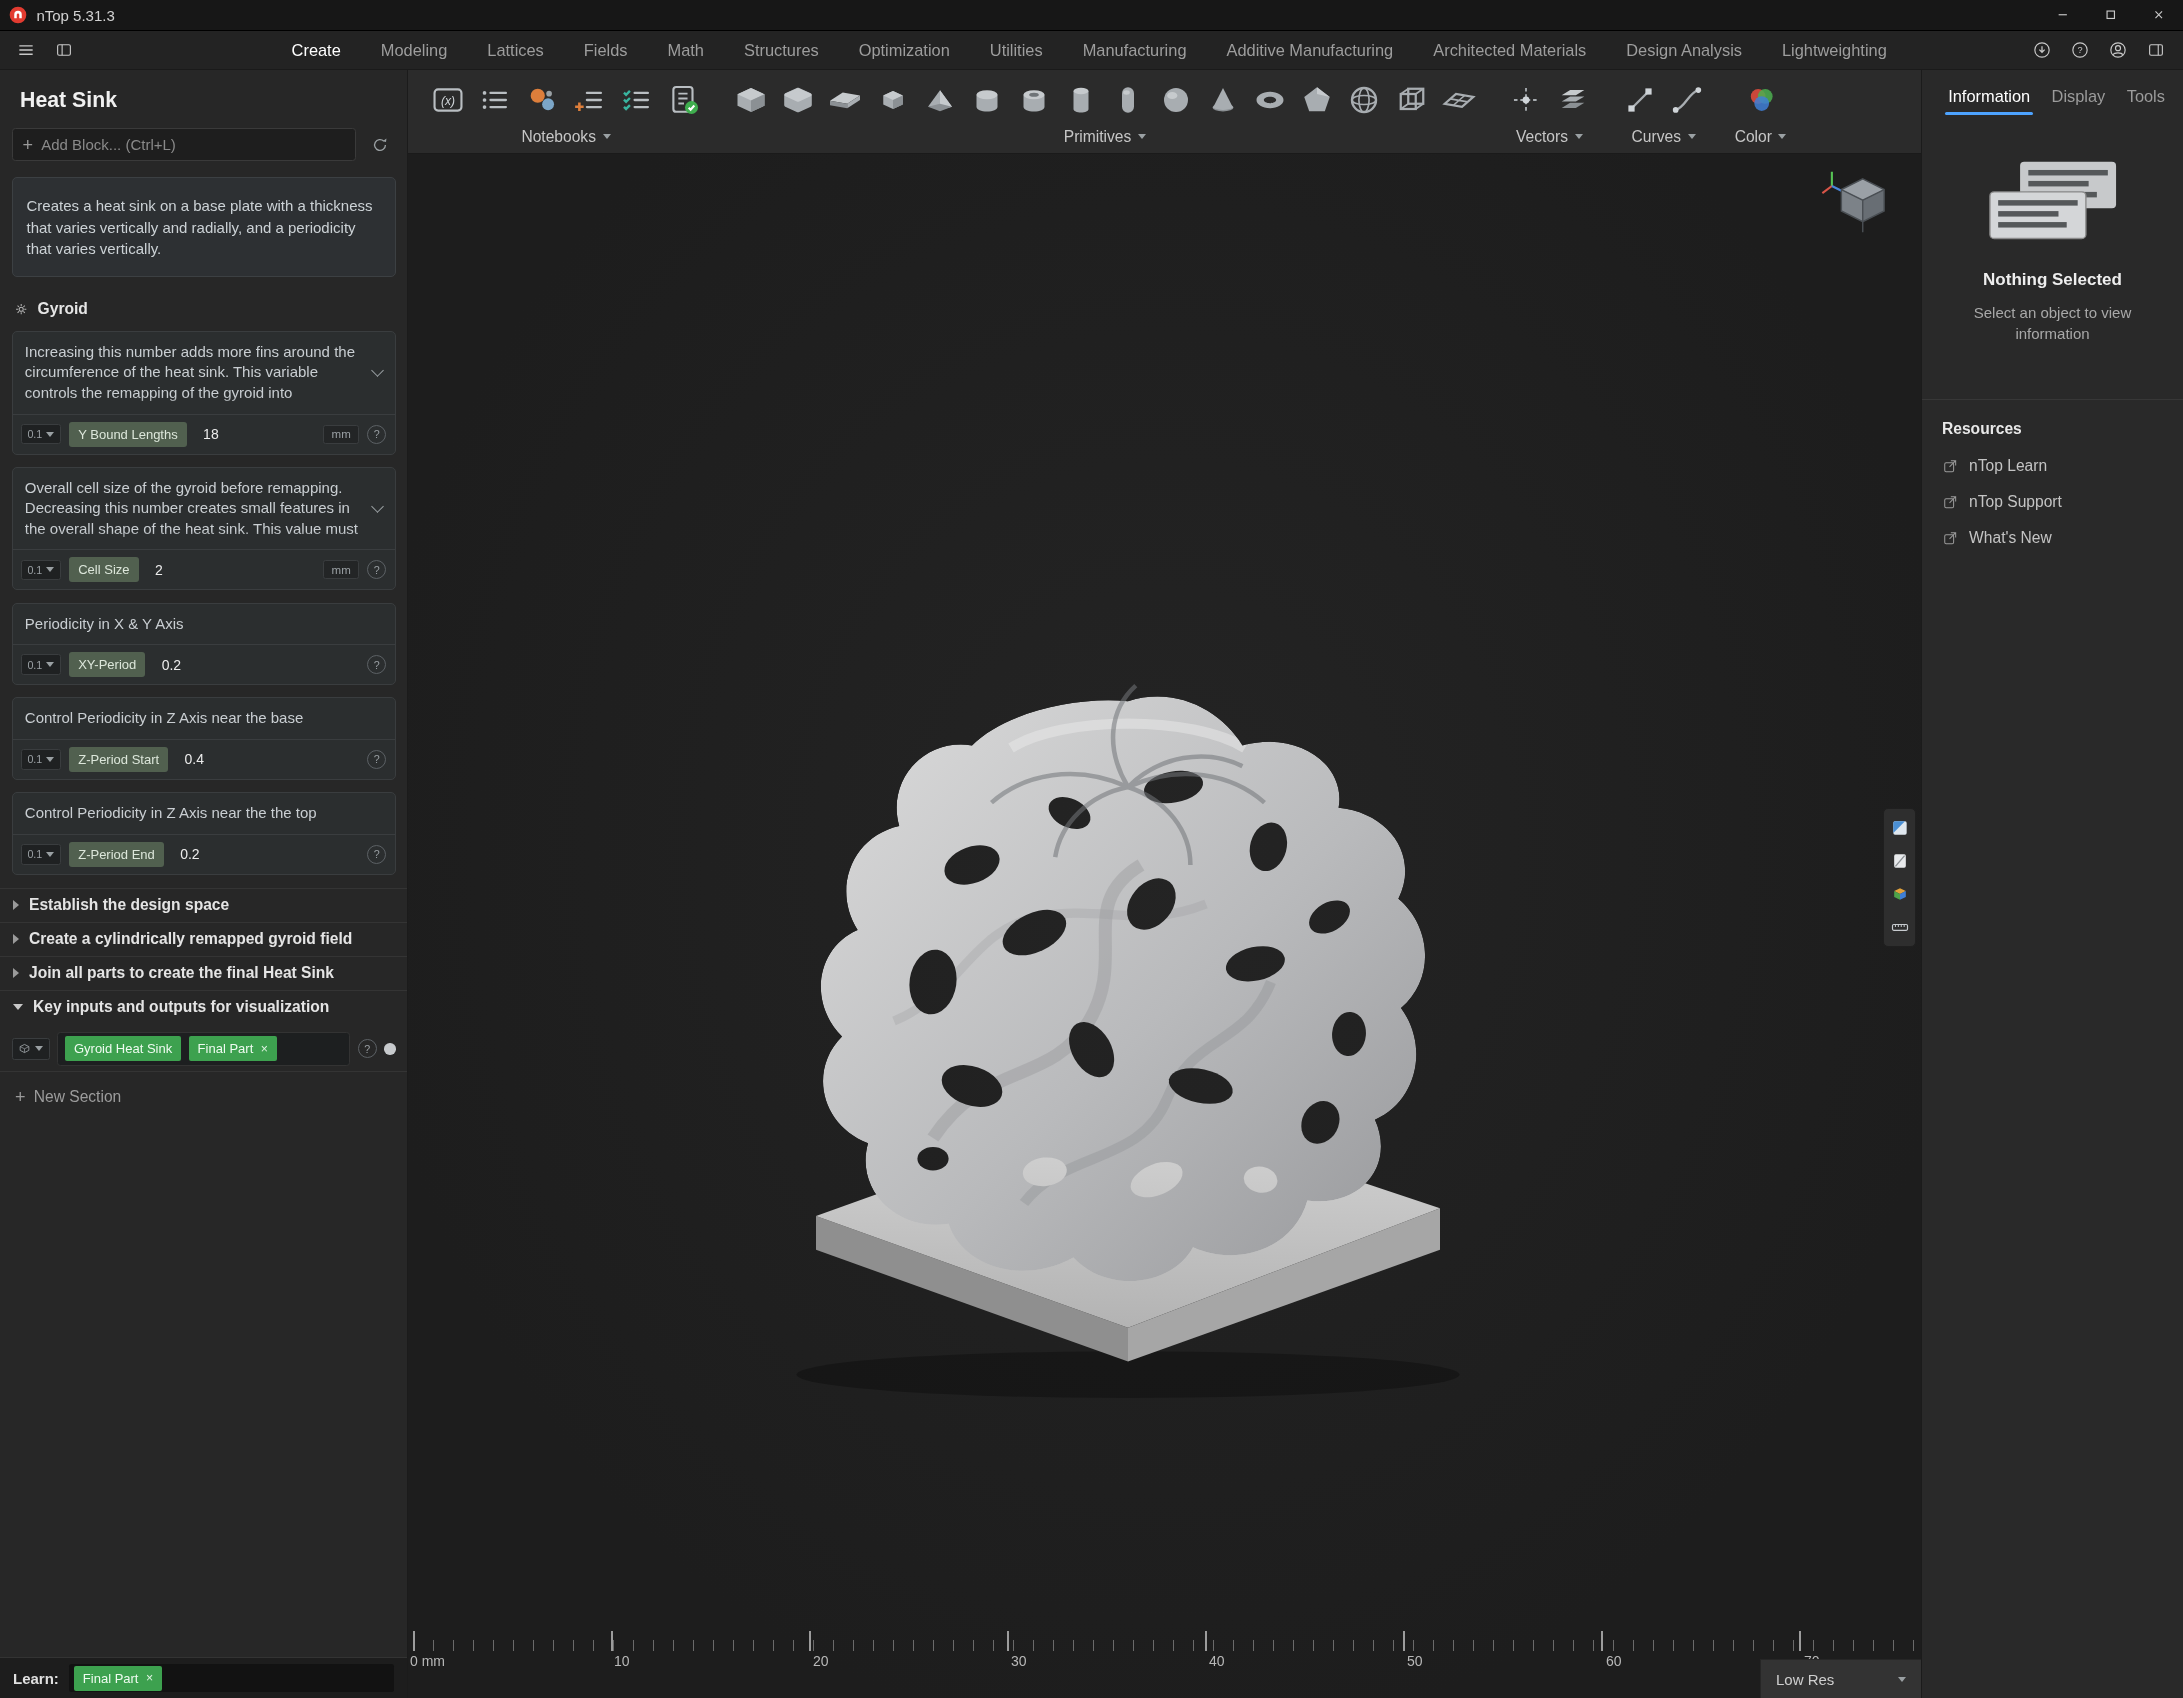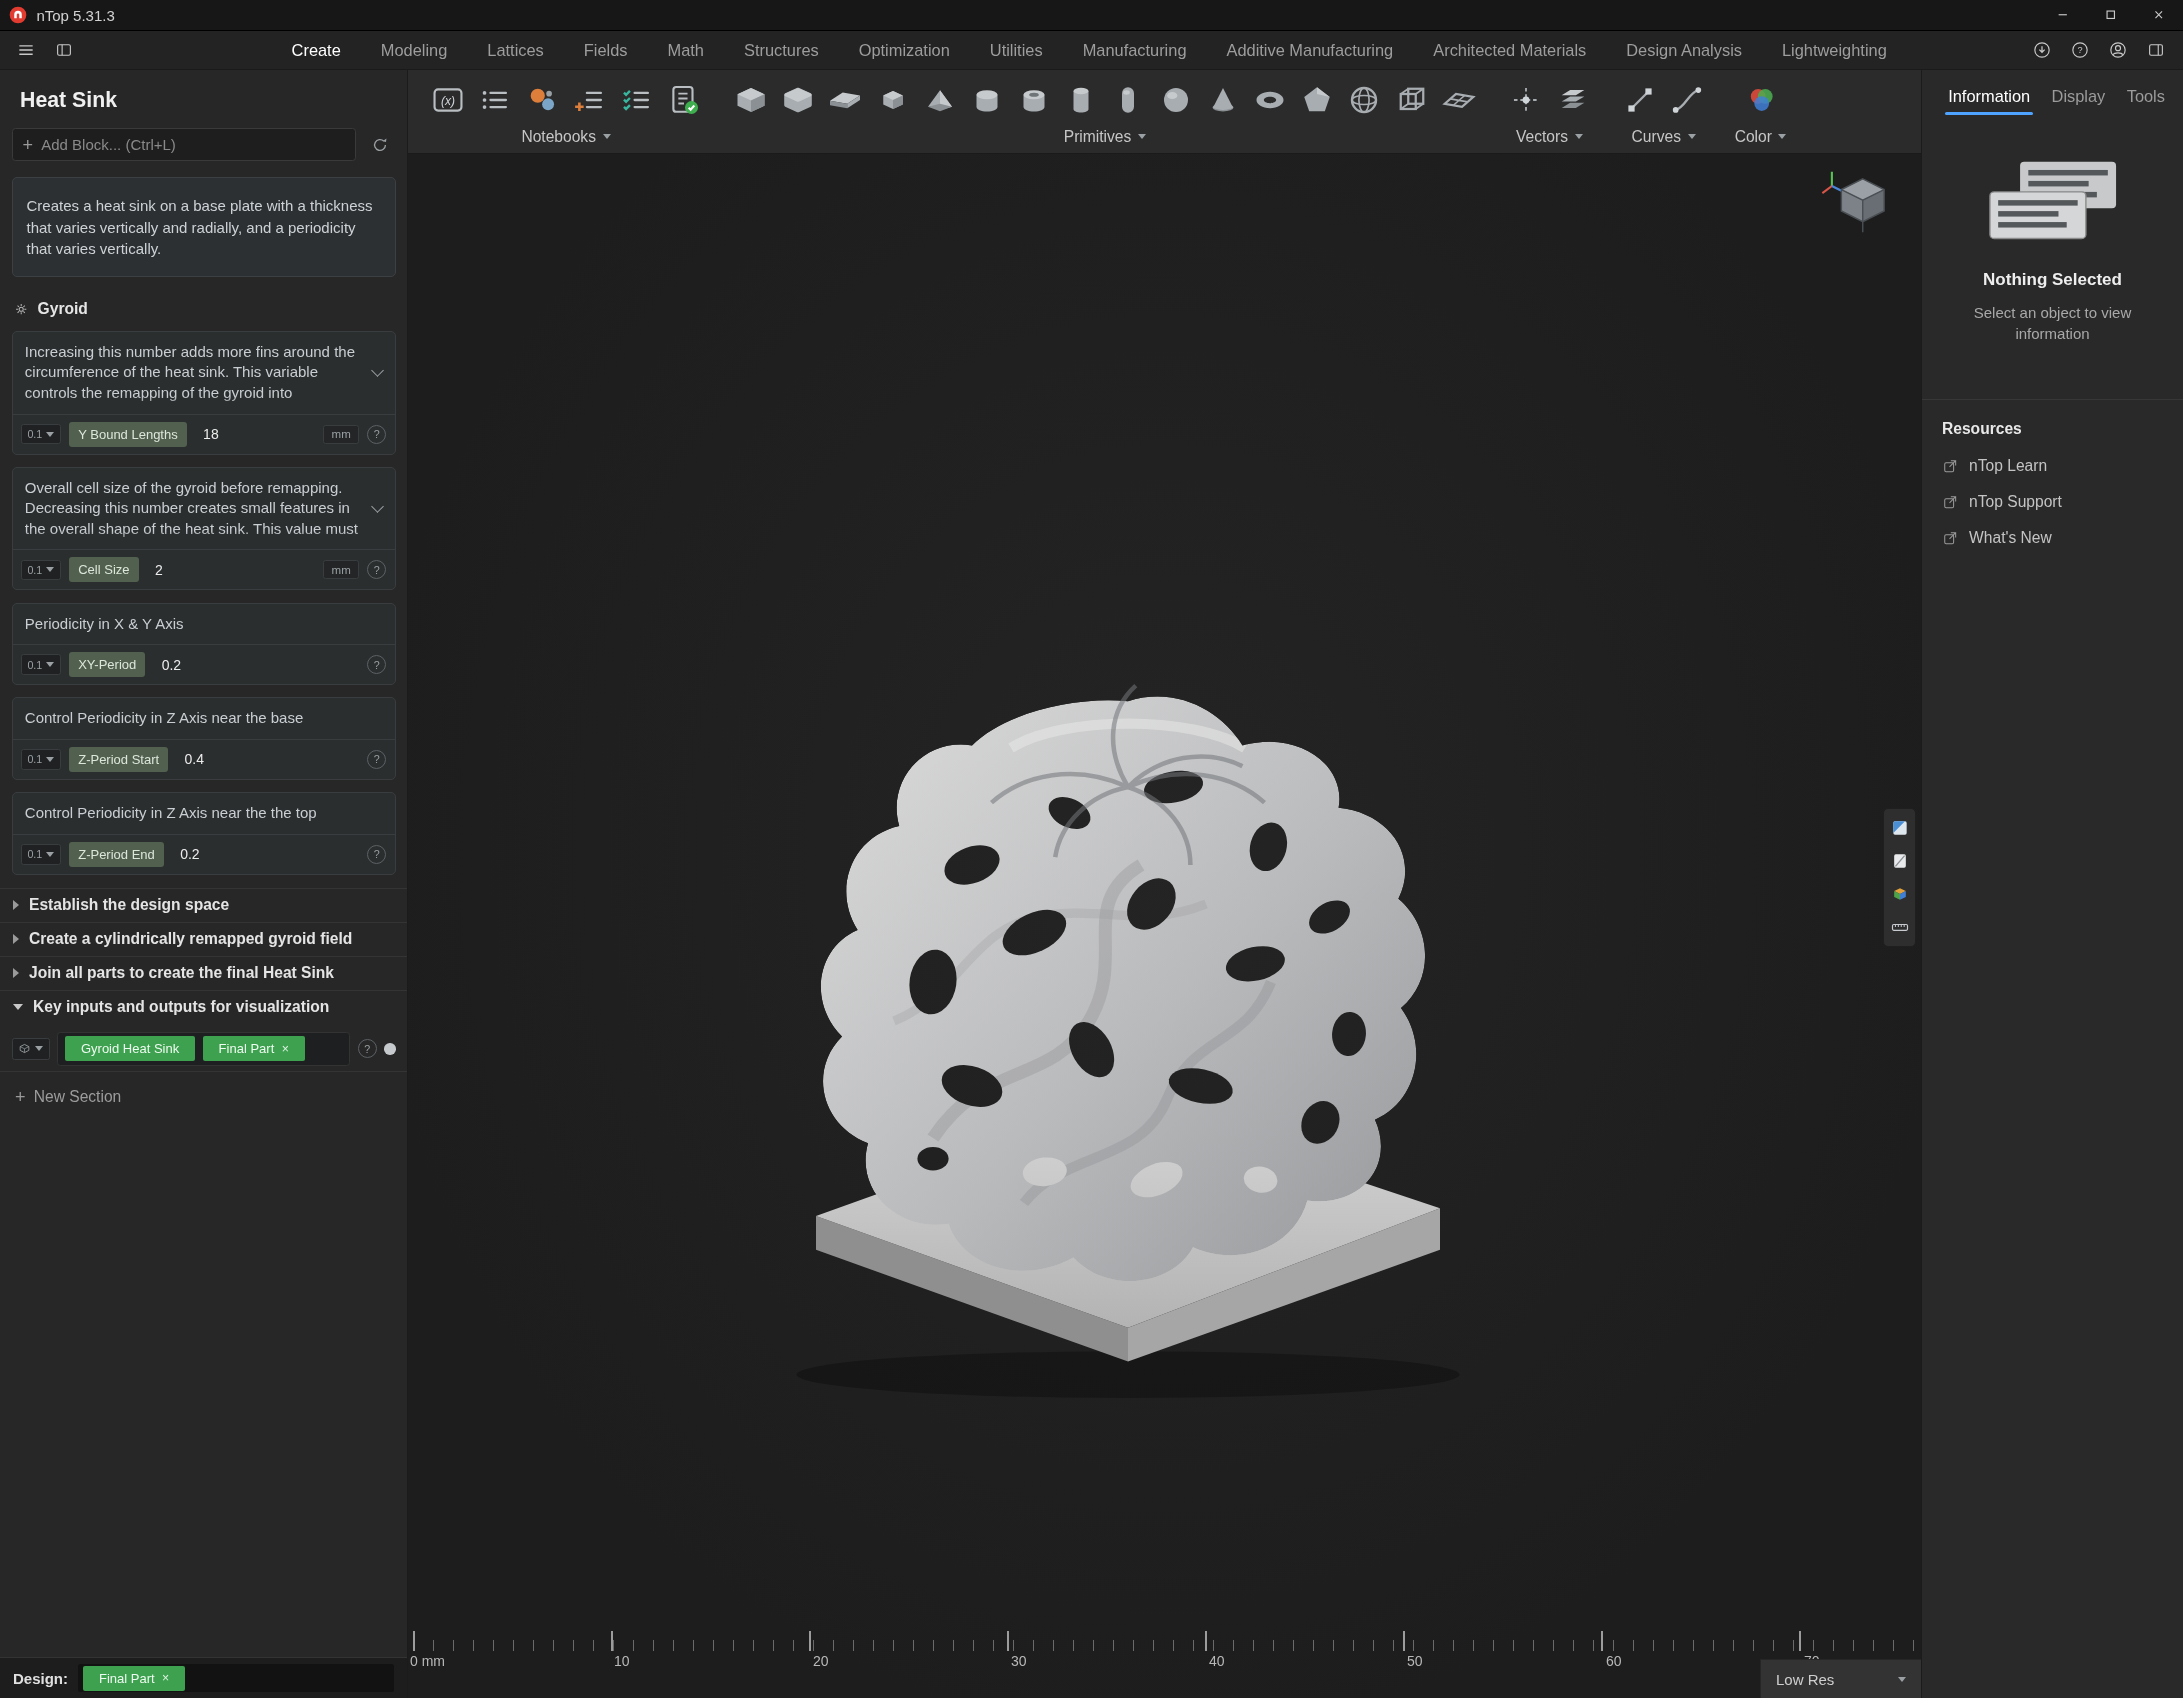--- a/index.html
+++ b/index.html
@@ -54,21 +54,21 @@
   .unit-chip { background:#232526; border:0.8px solid #3a3d3f; color:#9aa0a4; border-radius:2.5px; padding:2.5px 7.4px; font-size:11.5px; flex:0 0 auto; }
   .help-btn { width:19px; height:19px; border-radius:50%; border:0.8px solid #5c6165; color:#9aa0a4; font-size:10.7px; display:flex; align-items:center; justify-content:center; flex:0 0 auto; }
 
   .section-list { margin-top:13px; border-bottom:0.8px solid #343434; }
   .section-row { display:flex; align-items:center; gap:10px; height:34px; padding:0 13px; border-top:0.8px solid #343434; color:#e4e4e4; font-size:15.6px; font-weight:600; }
   .tri-right { width:0; height:0; border-top:5px solid transparent; border-bottom:5px solid transparent; border-left:6.6px solid #9a9a9a; }
   .tri-down { width:0; height:0; border-left:5px solid transparent; border-right:5px solid transparent; border-top:6.6px solid #c8c8c8; }
 
   .viz-row { display:flex; align-items:center; gap:7.4px; margin:8.2px 11.5px 5px; }
   .viz-field { flex:1; display:flex; align-items:center; gap:7.4px; background:#1d1f20; border:0.8px solid #333; border-radius:3.3px; height:34px; padding:0 6.6px; }
-  .green-chip { background:#3da14f; color:#eefbf0; border-radius:2px; padding:5px 16px; font-size:13px; display:flex; align-items:center; gap:7.4px; white-space:nowrap; }
+  .green-chip { background:#3da14f; color:#eefbf0; border-radius:2px; padding:5px 9px; font-size:13px; display:flex; align-items:center; gap:7.4px; white-space:nowrap; }
   .green-chip .x { font-size:12.3px; color:#dff3e2; line-height:1; }
   .dot-toggle { width:11.5px; height:11.5px; border-radius:50%; background:#c7cacd; flex:0 0 auto; }
   .new-section { display:flex; align-items:center; gap:8.2px; color:#9c9c9c; font-size:15.6px; margin:16.4px 15px; }
 
   .output-bar { flex:0 0 auto; height:41px; border-top:0.8px solid #333; background:#1d1d1d; display:flex; align-items:center; gap:10px; padding:0 13px; }
   .output-label { color:#e0e0e0; font-size:15px; font-weight:bold; white-space:nowrap; }
   .output-field { flex:1; height:28px; background:#121212; border-radius:2.5px; display:flex; align-items:center; padding:0 5px; }
 
   
   .center { flex:1; display:flex; flex-direction:column; min-width:0; }
@@ -352,21 +352,21 @@
           </div>
         </div>
 
         <div class="new-section">
           <span class="icon-plus">+</span>
           <span>New Section</span>
         </div>
       </div>
 
       <div class="output-bar">
-        <span class="output-label">Design:</span>
+        <span class="output-label">Learn:</span>
         <div class="output-field">
           <span class="green-chip">
               <span>Final Part</span>
               <span class="x">×</span>
             </span>
         </div>
       </div>
     </aside>
 
     <div class="center">

